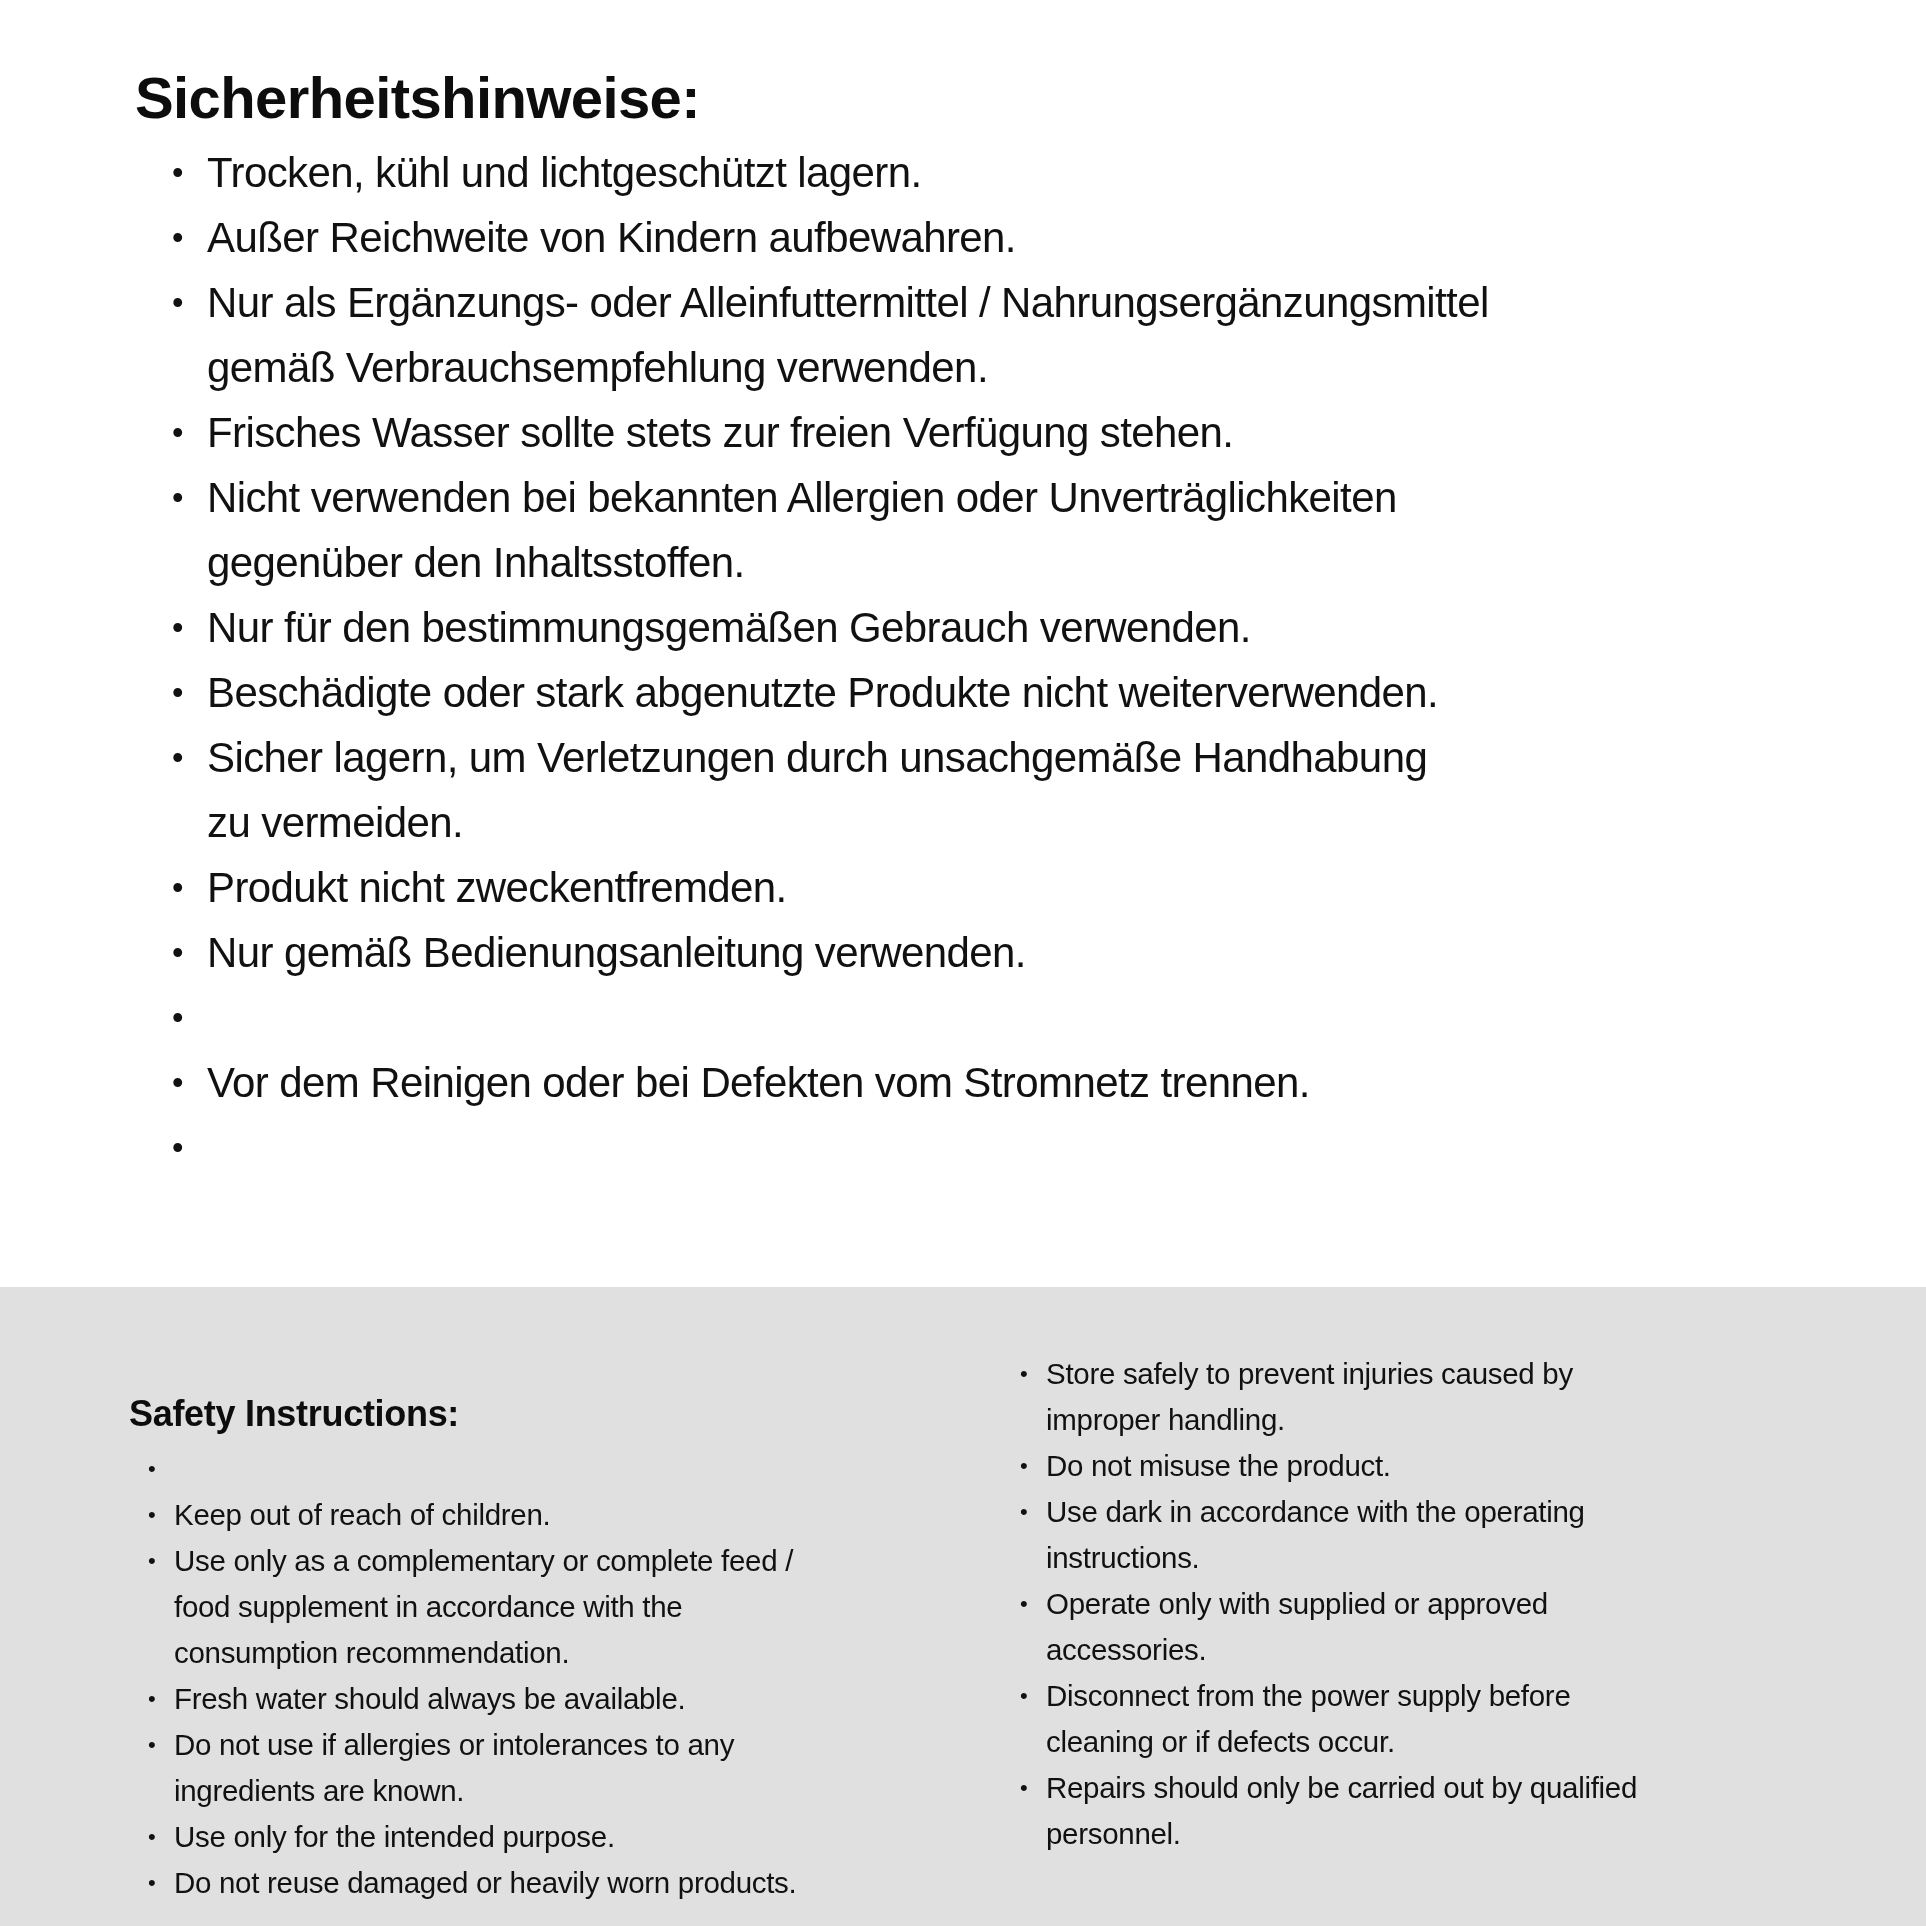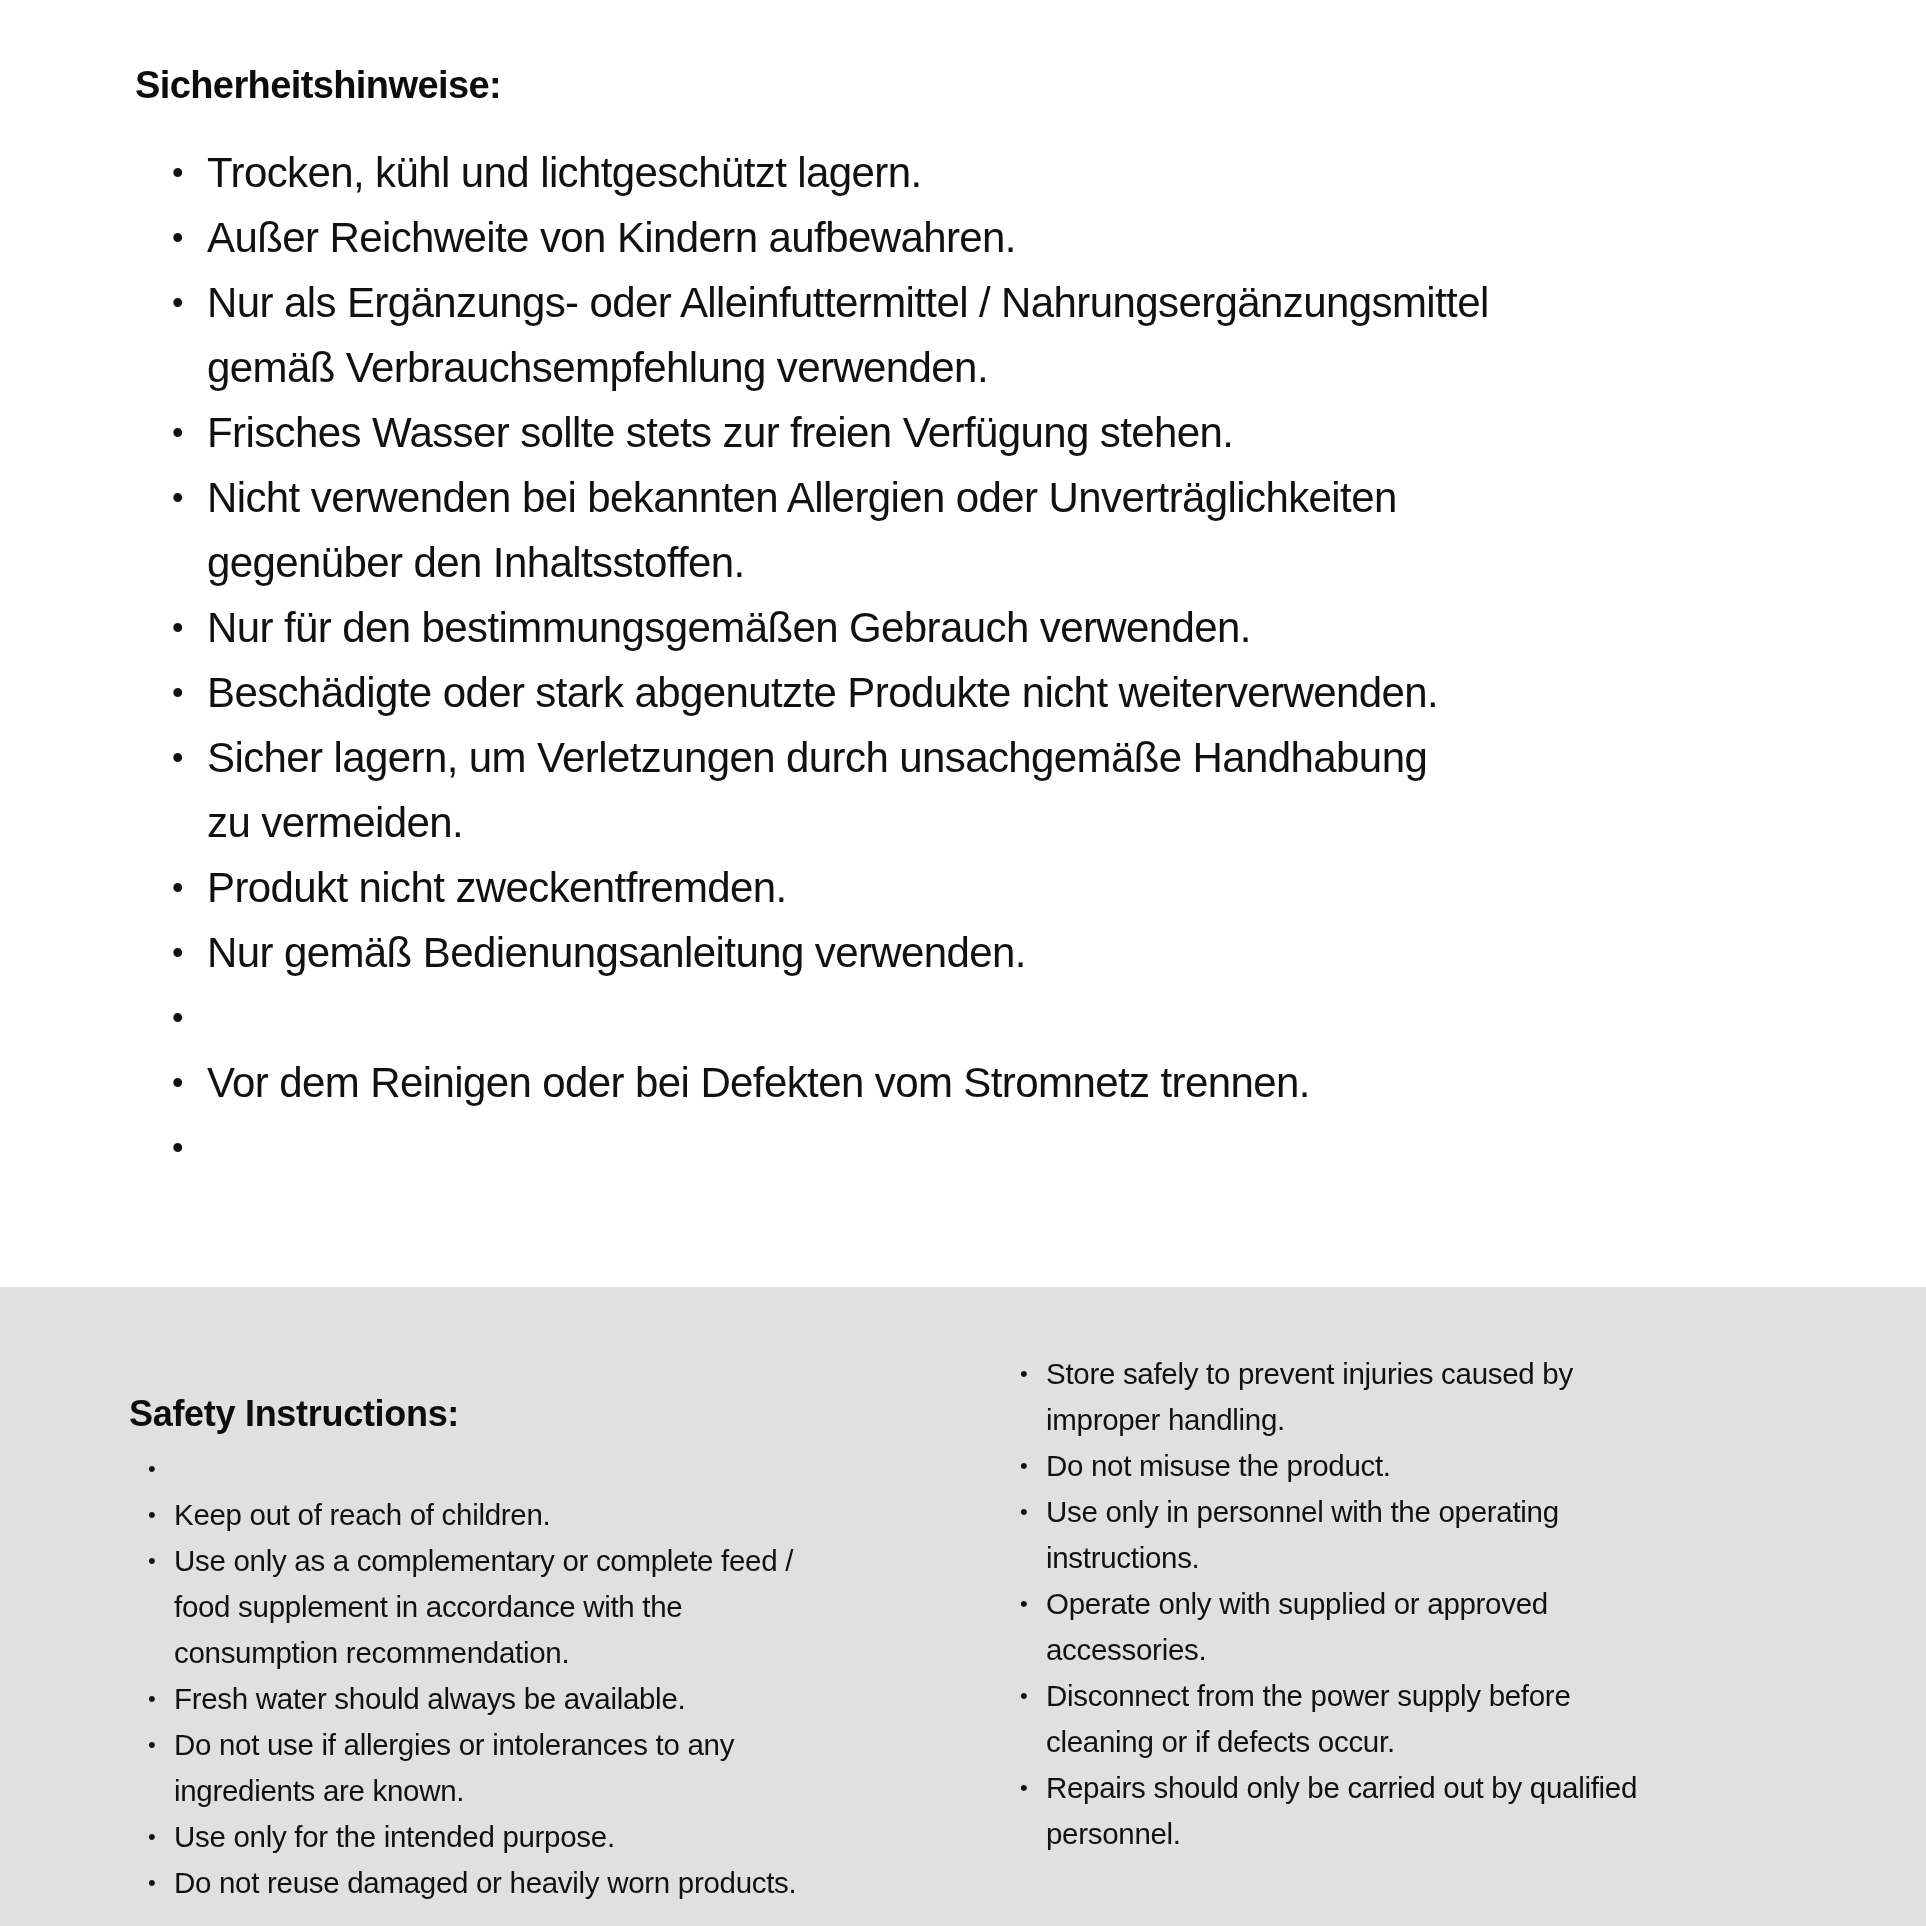--- a/index.html
+++ b/index.html
@@ -15,21 +15,21 @@
   .sheet {
     position: relative;
     width: 1926px;
     height: 1926px;
   }
   
   .german-title {
     position: absolute;
     left: 135px;
     top: 64px;
-    font-size: 38px;
+    font-size: 58px;
     font-weight: 700;
     letter-spacing: -0.6px;
     color: #0d0d0d;
   }
   .german-list {
     position: absolute;
     left: 172px;
     top: 140px;
     width: 1682px;
     font-size: 42px;
@@ -227,21 +227,21 @@
 improper handling.</span>
         </div>
 
         <div class="e-item">
           <span class="marker">•</span>
           <span class="text">Do not misuse the product.</span>
         </div>
 
         <div class="e-item">
           <span class="marker">•</span>
-          <span class="text">Use only in personnel with the operating
+          <span class="text">Use dark in accordance with the operating
 instructions.</span>
         </div>
 
         <div class="e-item">
           <span class="marker">•</span>
           <span class="text">Operate only with supplied or approved
 accessories.</span>
         </div>
 
         <div class="e-item">

